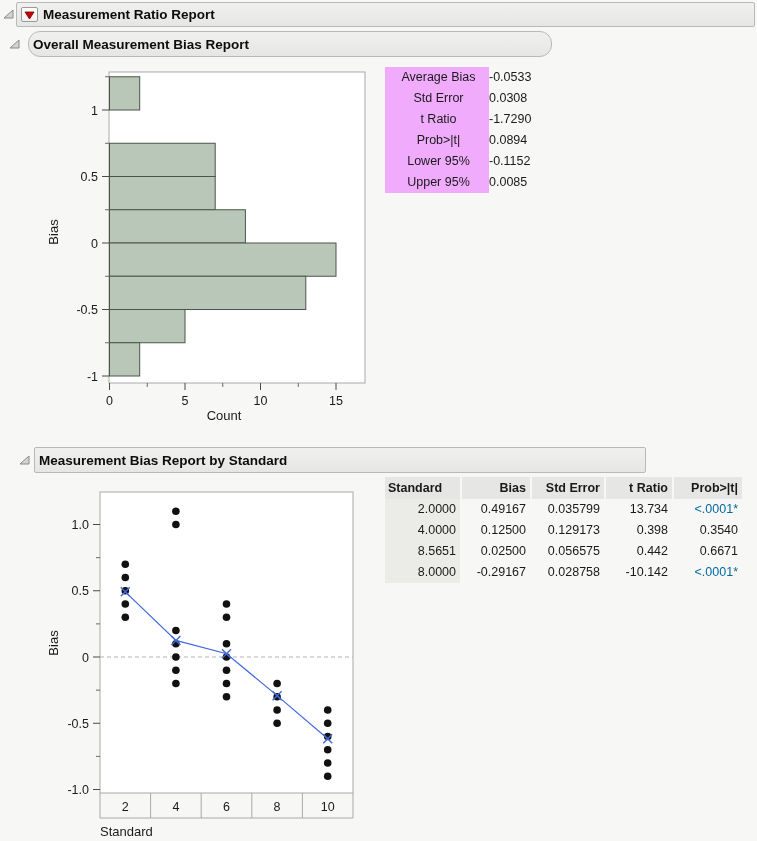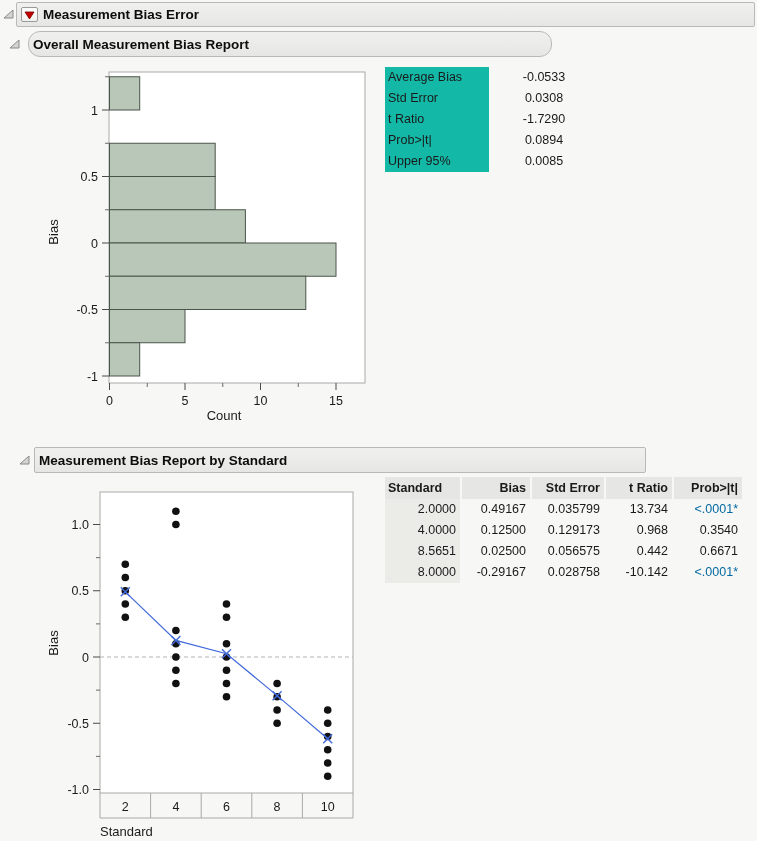--- a/index.html
+++ b/index.html
@@ -29,22 +29,22 @@
     background:linear-gradient(#ffffff,#f2f2f0);
     border:1px solid #9a9a98;
     border-radius:2px;
     display:flex; align-items:center; justify-content:center;
     margin-right:5px;
     cursor:pointer;
   }
   
   .stats-table { position:absolute; border-collapse:collapse; }
   .stats-table td { height:21px; line-height:21px; font-size:12.5px; }
-  .stats-table td.lbl { width:104px; background:#14b8a6; text-align:left; padding-left:3px; }
-  .stats-table td.val { width:112px; background:transparent; text-align:center; padding-right:2px; }
+  .stats-table td.lbl { width:104px; background:#f0abfc; text-align:center; padding-left:3px; }
+  .stats-table td.val { width:112px; background:transparent; text-align:left; padding-right:2px; }
   
   .std-table { position:absolute; border-collapse:collapse; }
   .std-table th, .std-table td {
     height:21px; line-height:21px; font-size:12.5px;
     padding:0 4px 0 0; border-right:2px solid #f7f7f5;
   }
   .std-table th { height:22px; background:#e6e6e4; font-weight:bold; text-align:right; }
   .std-table th.first { text-align:left; padding-left:3px; }
   .std-table td { text-align:right; }
   .std-table td.first { background:#ebebe8; }
@@ -57,21 +57,21 @@
 
 <svg class="disc" style="left:2px; top:8px;">
   <polygon points="11,2 11,10 2,10" fill="#d4d4d2" stroke="#8a8a88" stroke-width="1"></polygon>
 </svg>
 <div class="outline-bar" style="left:16px; top:2px; width:739px; height:25px;">
   <div class="rt-btn">
     <svg width="13" height="10">
       <polygon points="2,2 11,2 6.5,9" fill="#c40000" stroke="#7a0000" stroke-width="0.8"></polygon>
     </svg>
   </div>
-  <span class="outline-title">Measurement Bias Error</span>
+  <span class="outline-title">Measurement Ratio Report</span>
 </div>
 
 <svg class="disc" style="left:8px; top:38px;">
   <polygon points="11,2 11,10 2,10" fill="#d4d4d2" stroke="#8a8a88" stroke-width="1"></polygon>
 </svg>
 <div class="outline-bar" style="left:28px; top:31px; width:524px; height:26px;border-radius:12px;">
   <span class="outline-title">Overall Measurement Bias Report</span>
 </div>
 
 <svg id="hist-svg" class="abs" style="left:40px; top:65px;" width="340" height="370">
@@ -124,20 +124,24 @@
         <td class="lbl">Std Error</td>
         <td class="val">0.0308</td>
       </tr>
   <tr>
         <td class="lbl">t Ratio</td>
         <td class="val">-1.7290</td>
       </tr>
   <tr>
         <td class="lbl">Prob&gt;|t|</td>
         <td class="val">0.0894</td>
+      </tr>
+  <tr>
+        <td class="lbl">Lower 95%</td>
+        <td class="val">-0.1152</td>
       </tr>
   <tr>
         <td class="lbl">Upper 95%</td>
         <td class="val">0.0085</td>
       </tr>
 </tbody>
   </table>
 
 <svg class="disc" style="left:18px; top:454px;">
   <polygon points="11,2 11,10 2,10" fill="#d4d4d2" stroke="#8a8a88" stroke-width="1"></polygon>
@@ -227,21 +231,21 @@
     <td class="first">2.0000</td>
     <td>0.49167</td>
     <td>0.035799</td>
     <td>13.734</td>
     <td class="sig">&lt;.0001*</td>
   </tr>
   <tr>
     <td class="first">4.0000</td>
     <td>0.12500</td>
     <td>0.129173</td>
-    <td>0.968</td>
+    <td>0.398</td>
     <td>0.3540</td>
   </tr>
   <tr>
     <td class="first">8.5651</td>
     <td>0.02500</td>
     <td>0.056575</td>
     <td>0.442</td>
     <td>0.6671</td>
   </tr>
   <tr>

